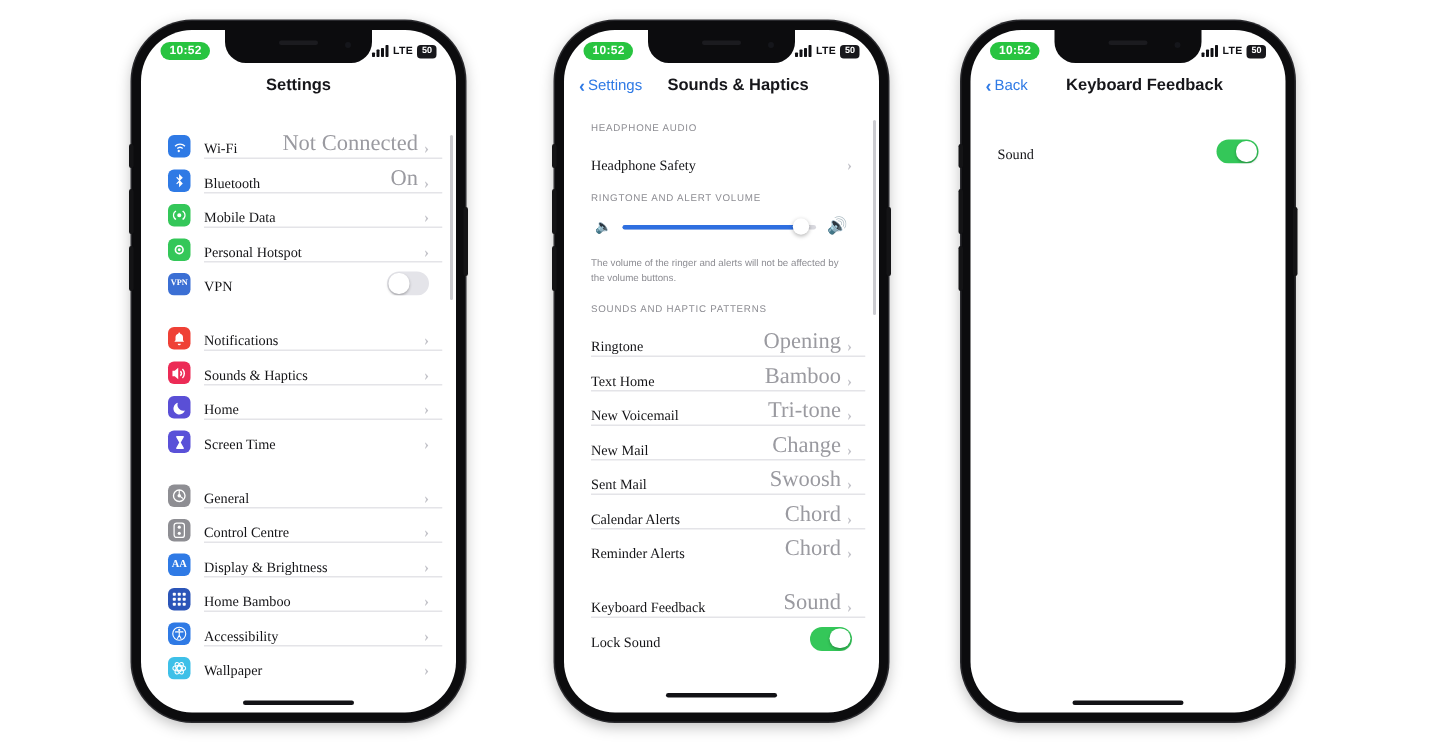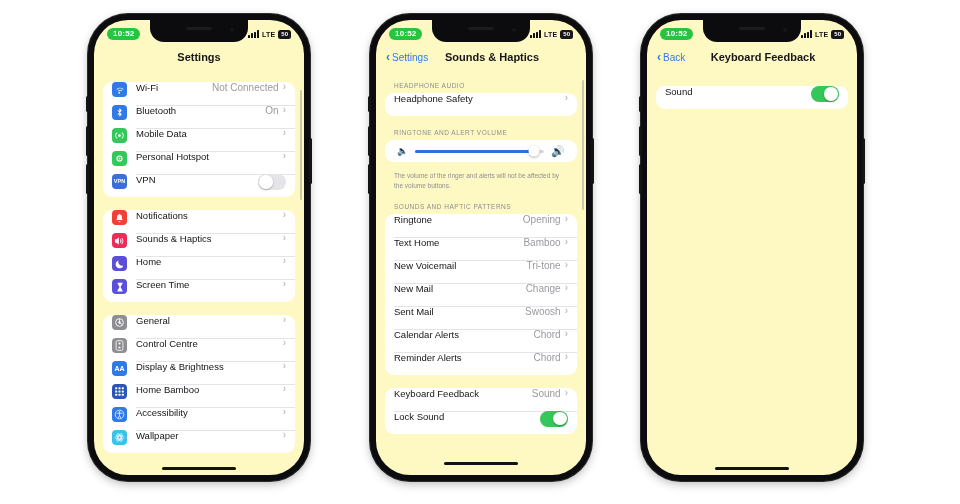--- a/index.html
+++ b/index.html
@@ -19,21 +19,21 @@
   .phone.p3{left:641px;}
 
   
   .btn-side{position:absolute;background:#141416;border-radius:2px;}
   .b-mute{left:-2px;top:82px;width:3px;height:16px;}
   .b-vup{left:-2px;top:112px;width:3px;height:30px;}
   .b-vdn{left:-2px;top:150px;width:3px;height:30px;}
   .b-pwr{right:-2px;top:124px;width:3px;height:46px;}
 
   .screen{position:relative;width:100%;height:100%;border-radius:34px;
-          background:#fef9c3;overflow:hidden;}
+          background:#ffffff;overflow:hidden;}
 
   
   .notch{position:absolute;left:50%;transform:translateX(-50%);top:0;
          width:98px;height:22px;background:#0c0c0e;
          border-bottom-left-radius:14px;border-bottom-right-radius:14px;z-index:40;}
   .notch .spk{position:absolute;left:50%;top:7px;transform:translateX(-50%);
          width:26px;height:3px;border-radius:2px;background:#1b1b1f;}
   .notch .cam{position:absolute;right:14px;top:8px;width:4px;height:4px;
          border-radius:50%;background:#15161b;}
 
@@ -62,31 +62,31 @@
             font-size:10px;white-space:nowrap;}
   .nav-back .chev{font-size:12px;line-height:1;font-weight:bold;}
   .nav-title{position:absolute;left:0;right:0;text-align:center;
              font-size:11px;font-weight:bold;color:#16161a;pointer-events:none;}
   .nav-title.offs{left:30px;right:8px;}
 
   
   .content{position:absolute;left:0;right:0;top:50px;bottom:0;overflow:hidden;}
 
   .grp{background:#ffffff;border-radius:9px;margin:0 9px 13px 9px;overflow:hidden;}
-  .row{display:flex;align-items:flex-start;height:23px;padding:0 9px 0 9px;
-       position:relative;box-sizing:border-box;}
+  .row{display:flex;align-items:flex-end;height:23px;padding:0 9px 0 9px;
+       position:relative;box-sizing:border-box;font-family:Liberation Serif, serif;}
   .row + .row:before{content:"";position:absolute;left:33px;right:0;top:0;
        height:1px;background:#e4e4e8;}
   .row.noicon + .row.noicon:before{left:9px;}
   .ico{width:15px;height:15px;border-radius:4px;flex:0 0 15px;margin-right:9px;
        display:flex;align-items:center;justify-content:center;color:#fff;
        font-size:8px;font-weight:bold;line-height:1;}
   .ico svg{display:block;}
   .label{font-size:9.5px;color:#141417;flex:1;white-space:nowrap;}
-  .value{font-size:10px;color:#9a9aa0;margin-right:4px;white-space:nowrap;}
+  .value{font-size:15px;color:#9a9aa0;margin-right:4px;white-space:nowrap;}
   .chev-r{color:#c2c2c8;font-size:10px;line-height:1;font-weight:bold;}
 
   .sect-hdr{font-size:6.5px;color:#8d8d93;letter-spacing:.5px;
             padding:0 18px 4px 18px;text-transform:uppercase;}
   .sect-foot{font-size:6.5px;color:#8d8d93;line-height:1.5;
              padding:4px 18px 0 18px;margin:-8px 0 12px 0;}
 
   .spacer-top{height:12px;}
 
   

